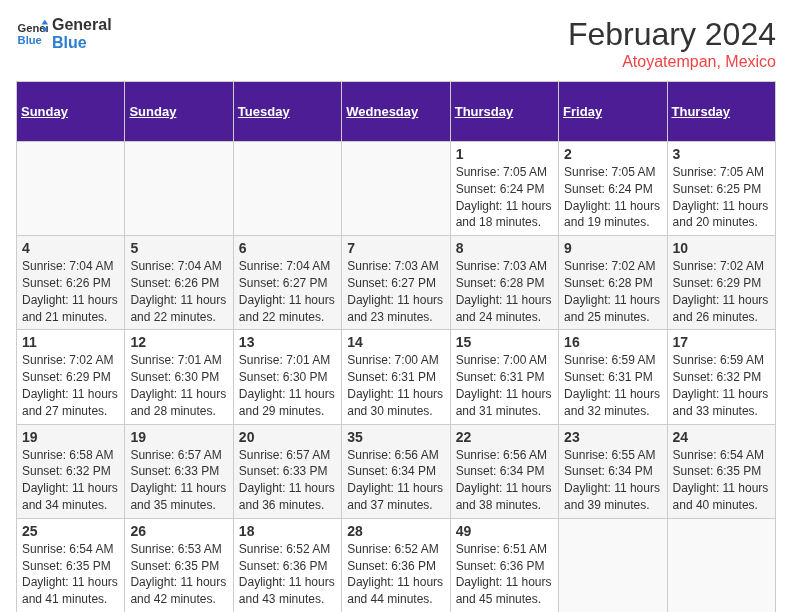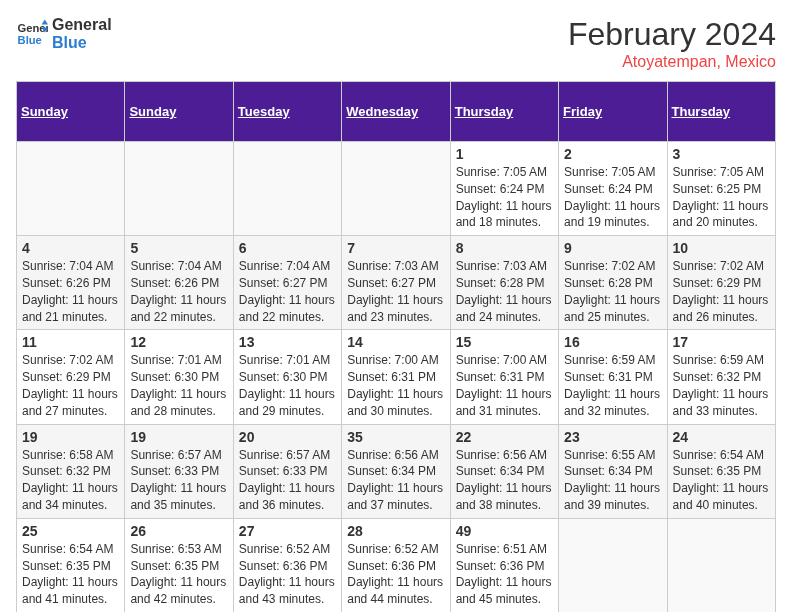--- a/index.html
+++ b/index.html
@@ -229,21 +229,21 @@
       <tr>
         <td>
           <span class="day-num">25</span>
           <div class="day-info">Sunrise: 6:54 AM<br>Sunset: 6:35 PM<br>Daylight: 11 hours and 41 minutes.</div>
         </td>
         <td>
           <span class="day-num">26</span>
           <div class="day-info">Sunrise: 6:53 AM<br>Sunset: 6:35 PM<br>Daylight: 11 hours and 42 minutes.</div>
         </td>
         <td>
-          <span class="day-num">27</span>
+          <span class="day-num">18</span>
           <div class="day-info">Sunrise: 6:52 AM<br>Sunset: 6:36 PM<br>Daylight: 11 hours and 43 minutes.</div>
         </td>
         <td>
           <span class="day-num">28</span>
           <div class="day-info">Sunrise: 6:52 AM<br>Sunset: 6:36 PM<br>Daylight: 11 hours and 44 minutes.</div>
         </td>
         <td>
           <span class="day-num">49</span>
           <div class="day-info">Sunrise: 6:51 AM<br>Sunset: 6:36 PM<br>Daylight: 11 hours and 45 minutes.</div>
         </td>

